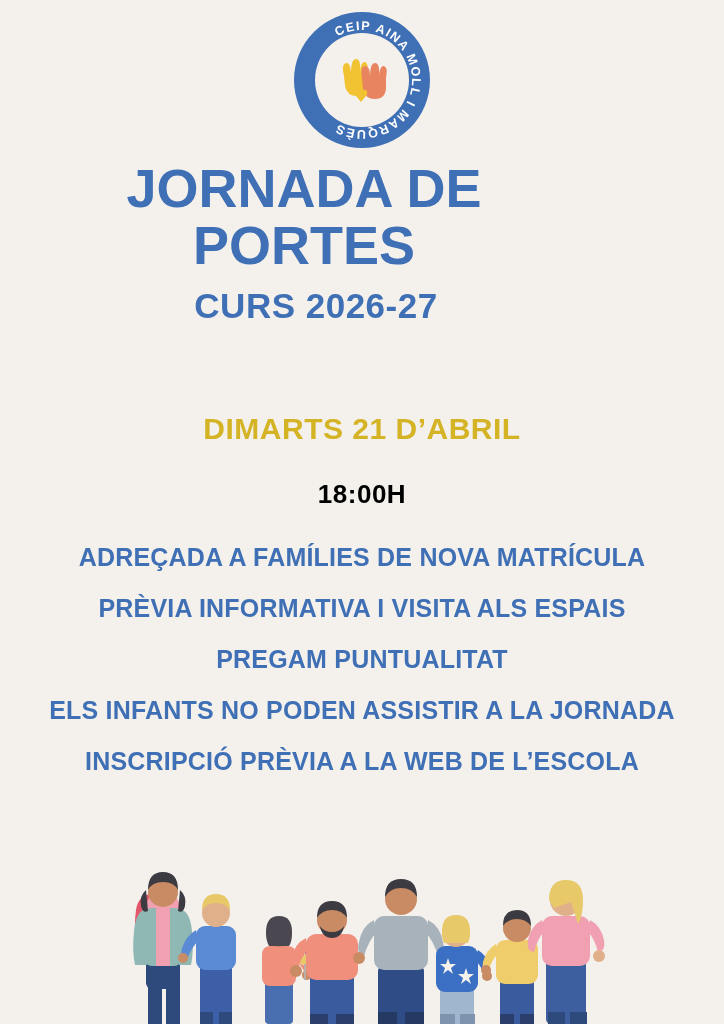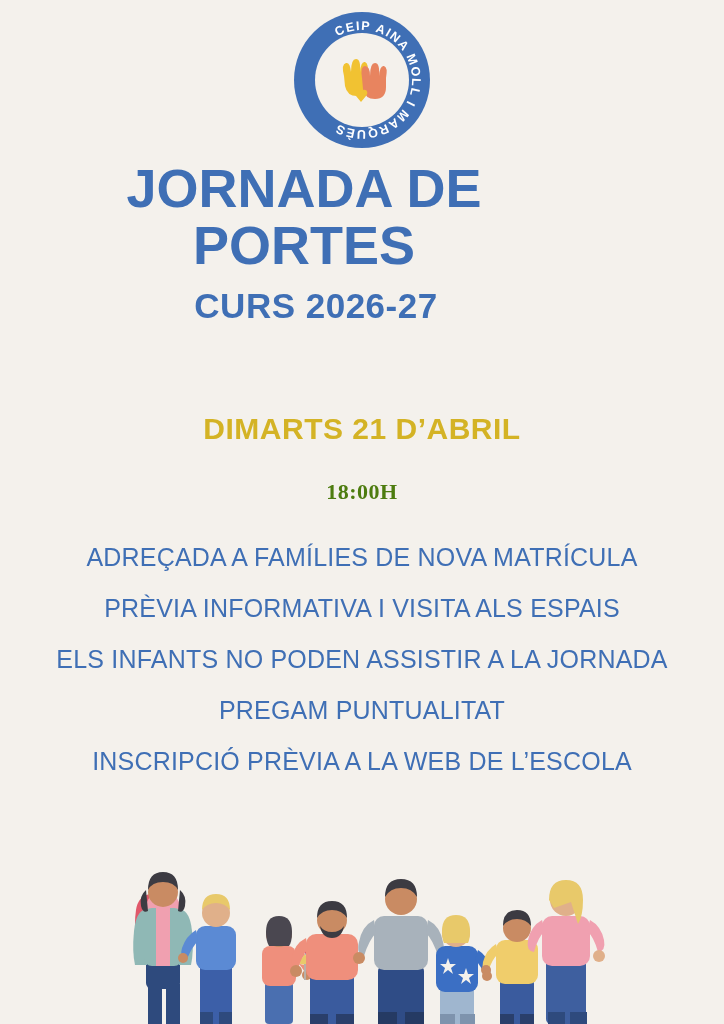--- a/index.html
+++ b/index.html
@@ -71,38 +71,37 @@
     width: 724px;
     text-align: center;
   }
   .date-line {
     font-size: 30px;
     font-weight: bold;
     color: #d4b325;
     letter-spacing: 0.5px;
   }
   .time-line {
-    font-size: 22px;
-    font-weight: bold;
-    color: #4d7c0f;
+    font-size: 26px;
+    font-weight: bold;
+    color: #000000;
     letter-spacing: 0.5px;
     margin-top: 33px;
-    font-family: Liberation Serif, serif;
   }
 
   .info-block {
     position: absolute;
     top: 543px;
     left: 0;
     width: 724px;
     text-align: center;
   }
   .info-line {
     font-size: 25px;
-    font-weight: normal;
+    font-weight: bold;
     color: #3f6fb5;
     letter-spacing: 0.2px;
     margin-bottom: 22px;
   }
   .info-line:last-child { margin-bottom: 16px; }
 
   
   .illustration {
     position: absolute;
     bottom: 0;
@@ -144,22 +143,22 @@
   </div>
 
   <div class="date-block">
     <div class="date-line">DIMARTS 21 D’ABRIL</div>
     <div class="time-line">18:00H</div>
   </div>
 
   <div class="info-block">
     <div class="info-line">ADREÇADA A FAMÍLIES DE NOVA MATRÍCULA</div>
     <div class="info-line">PRÈVIA INFORMATIVA I VISITA ALS ESPAIS</div>
+    <div class="info-line">PREGAM PUNTUALITAT</div>
     <div class="info-line">ELS INFANTS NO PODEN ASSISTIR A LA JORNADA</div>
-    <div class="info-line">PREGAM PUNTUALITAT</div>
     <div class="info-line">INSCRIPCIÓ PRÈVIA A LA WEB DE L’ESCOLA</div>
   </div>
 
   <svg class="illustration" viewBox="0 0 724 190" xmlns="http://www.w3.org/2000/svg">
 
     <g>
       <path d="M150,60 q-12,2 -14,16 q-2,14 0,24 l4,2 q2,-14 5,-20 z" fill="#e0586a"></path>
       <rect x="146" y="95" width="34" height="60" rx="6" fill="#2e4a7d"></rect>
       <path d="M146,75 q0,-16 17,-16 q17,0 17,16 l0,30 l-34,0 z" fill="#f0a0b0"></path>
       <path d="M146,75 q-10,2 -12,22 q-2,20 1,34 l12,0 l0,-56 z" fill="#8fb8b5"></path>

